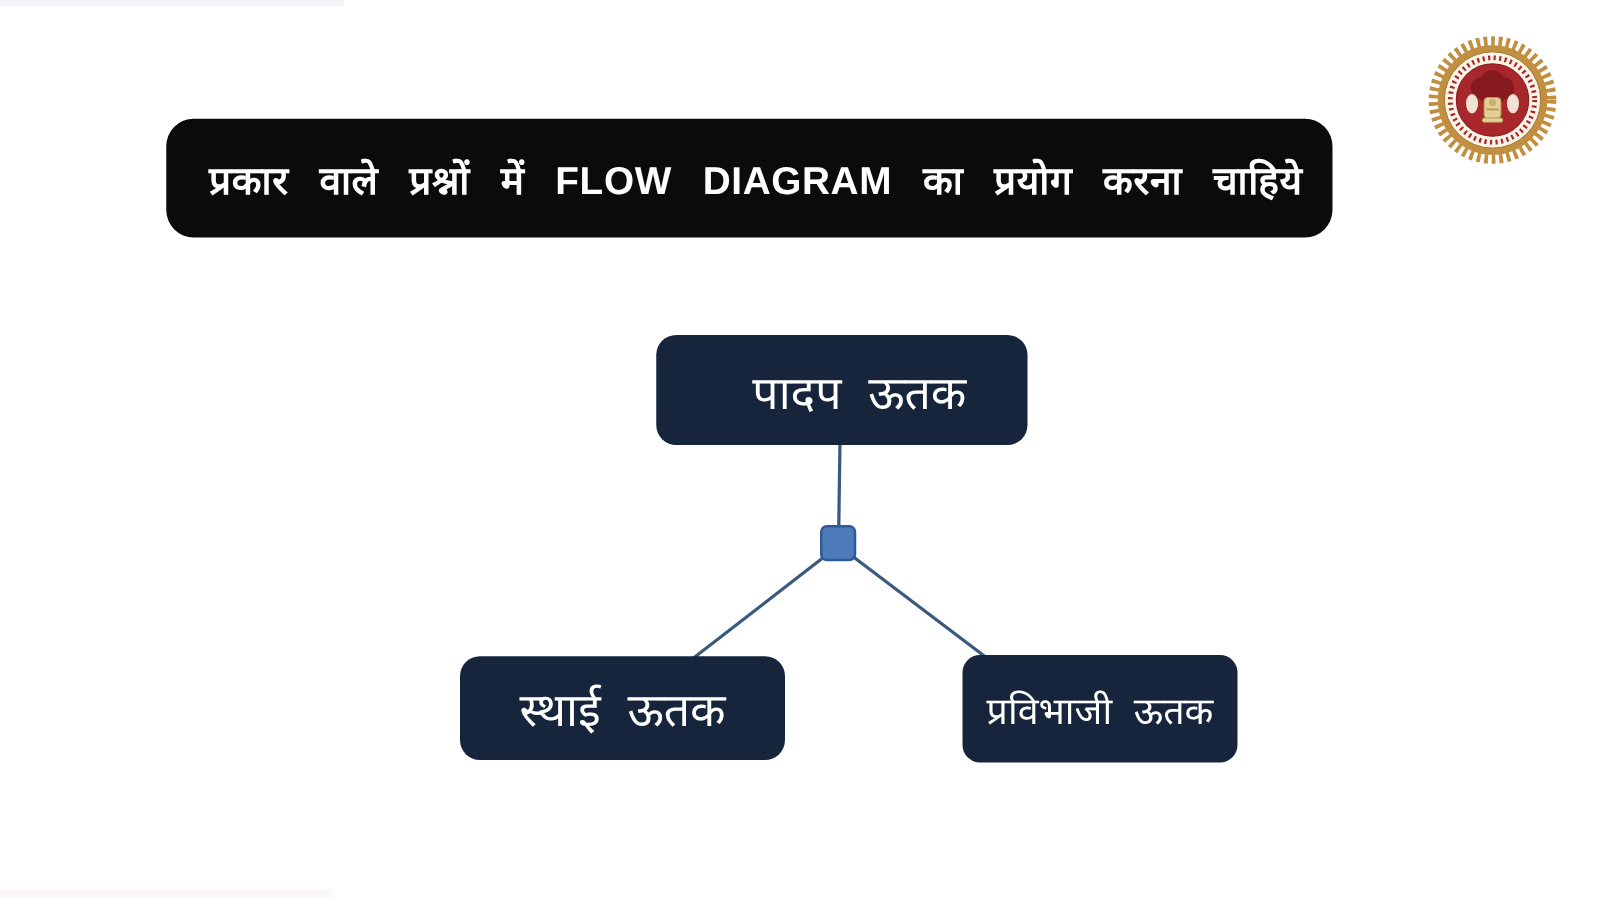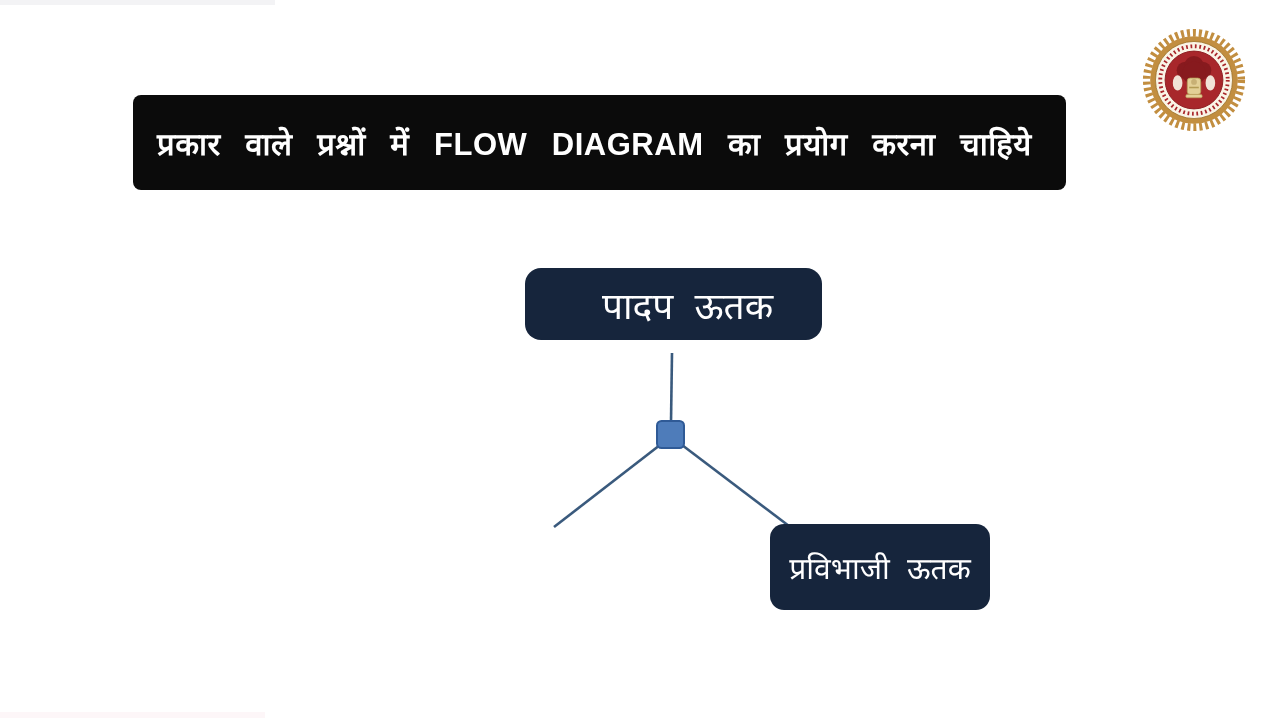--- a/index.html
+++ b/index.html
@@ -24,24 +24,24 @@
     position: absolute; left: 0; bottom: 2px; width: 265px; height: 6px;
     background: #fdf6f8;
   }
 
   
   .title-banner {
     position: absolute;
     left: 133px; top: 95px;
     width: 933px; height: 95px;
     background: #0b0b0b;
-    border-radius: 8px;
+    border-radius: 22px;
     display: flex;
     align-items: center;
-    justify-content: flex-start;
+    justify-content: flex-end;
     box-sizing: border-box;
     padding: 0 24px;
   }
   .title-banner .title-text {
     color: #ffffff;
     font-size: 31px;
     font-weight: 700;
     letter-spacing: 0.5px;
     word-spacing: 0.5em;
     white-space: nowrap;
@@ -52,21 +52,21 @@
   .flow-node {
     position: absolute;
     background: #16253c;
     border-radius: 16px;
     display: flex;
     align-items: center;
     justify-content: center;
     box-sizing: border-box;
     color: #ffffff;
   }
-  .node-root  { left: 525px; top: 268px; width: 297px; height: 72px; font-size: 37px; padding-left: 28px; }
+  .node-root  { left: 525px; top: 268px; width: 297px; height: 88px; font-size: 37px; padding-left: 28px; }
   .node-left  { left: 368px; top: 525px; width: 260px; height: 83px; font-size: 37px; }
   .node-right { left: 738px; top: 524px; width: 220px; height: 86px; font-size: 30px; border-radius: 14px; margin-left: 32px; }
   .flow-node .node-label {
     font-weight: 500;
     word-spacing: 0.3em;
     white-space: nowrap;
   }
 
   
   #connector-svg {
@@ -128,18 +128,21 @@
     <line x1="672" y1="353" x2="671" y2="422" stroke="#3a5a7d" stroke-width="2.6"></line>
     <line x1="660" y1="445" x2="554" y2="527" stroke="#3a5a7d" stroke-width="2.6"></line>
     <line x1="682" y1="445" x2="789" y2="526" stroke="#3a5a7d" stroke-width="2.6"></line>
     <rect x="657" y="421" width="27" height="27" rx="4.5" fill="#4e7cba" stroke="#2f5a96" stroke-width="2"></rect>
   </svg>
 
   <div class="flow-node node-root">
     <span class="node-label">पादप ऊतक</span>
   </div>
 
+  <div class="flow-node node-left">
+    <span class="node-label">स्थाई ऊतक</span>
+  </div>
 
   <div class="flow-node node-right">
     <span class="node-label">प्रविभाजी ऊतक</span>
   </div>
 
 </div>
 
 </body></html>

